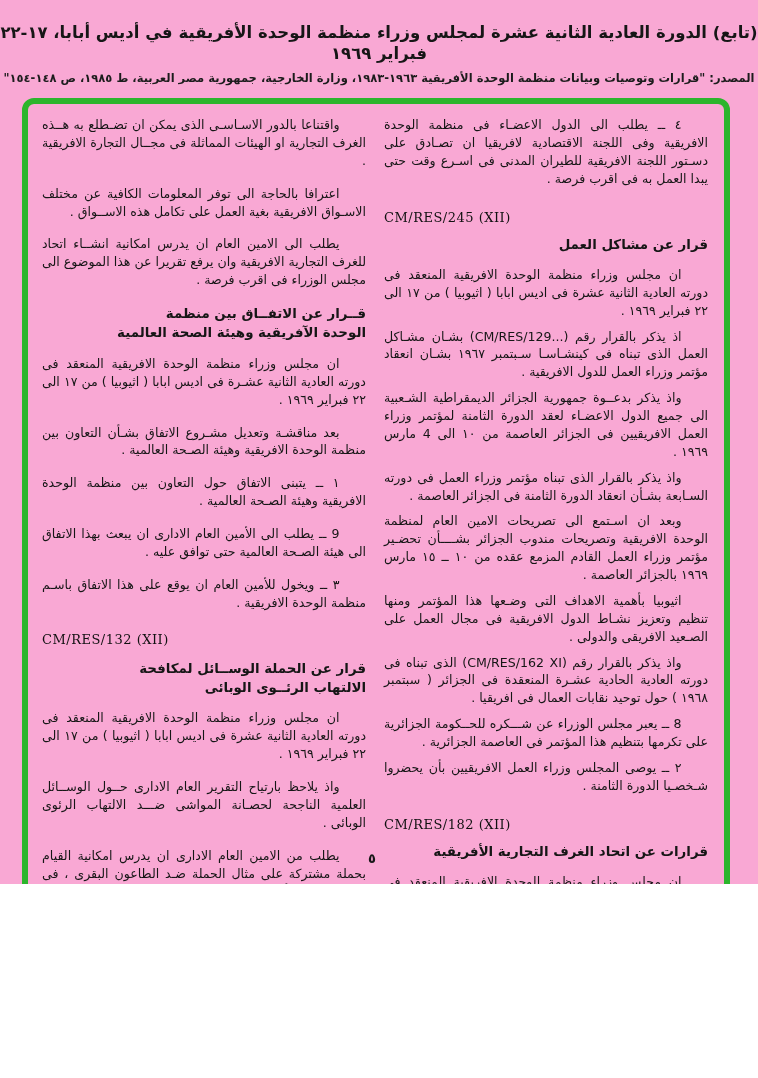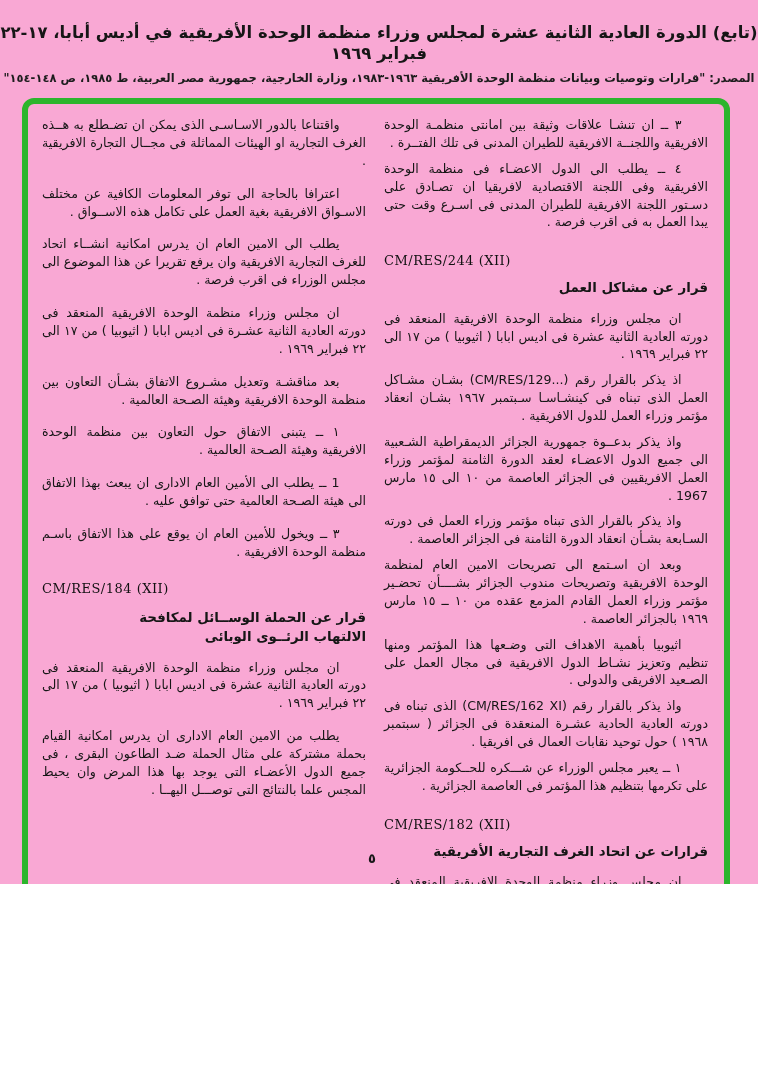--- a/index.html
+++ b/index.html
@@ -81,49 +81,51 @@
 
   <header class="doc-header">
     <div class="doc-title">(تابع) الدورة العادية الثانية عشرة لمجلس وزراء منظمة الوحدة الأفريقية في أديس أبابا، ١٧-٢٢ فبراير ١٩٦٩</div>
     <div class="doc-source">المصدر: "قرارات وتوصيات وبيانات منظمة الوحدة الأفريقية ١٩٦٣-١٩٨٣، وزارة الخارجية، جمهورية مصر العربية، ط ١٩٨٥، ص ١٤٨-١٥٤"</div>
   </header>
 
   <div class="content-box">
     <div class="cols">
 
       <div class="col col-right">
-        <p class="para">٣ ــ ان تنشـا علاقات وثيقة بين امانتى منظمـة الوحدة الافريقية واللجنــة الافريقية للطيران المدنى فى تلك الفتــرة .</p>
         <p class="para">٤ ــ يطلب الى الدول الاعضـاء فى منظمة الوحدة الافريقية وفى اللجنة الاقتصادية لافريقيا ان تصـادق على دسـتور اللجنة الافريقية للطيران المدنى فى اسـرع وقت حتى يبدا العمل به فى اقرب فرصة .</p>
-        <div class="res">CM/RES/244  (XII)</div>
+        <div class="res">CM/RES/245  (XII)</div>
         <h3 class="hd"><span>قرار عن مشاكل العمل</span></h3>
         <p class="para">ان مجلس وزراء منظمة الوحدة الافريقية المنعقد فى دورته العادية الثانية عشرة فى اديس ابابا ( اثيوبيا ) من ١٧ الى ٢٢ فبراير ١٩٦٩ .</p>
         <p class="para">اذ يذكر بالقرار رقم (...CM/RES/129) بشـان مشـاكل العمل الذى تبناه فى كينشـاسـا سـبتمبر ١٩٦٧ بشـان انعقاد مؤتمر وزراء العمل للدول الافريقية .</p>
-        <p class="para">واذ يذكر بدعــوة جمهورية الجزائر الديمقراطية الشـعبية الى جميع الدول الاعضـاء لعقد الدورة الثامنة لمؤتمر وزراء العمل الافريقيين فى الجزائر العاصمة من ١٠ الى ١٥ مارس 1967 .</p>
+        <p class="para">واذ يذكر بدعــوة جمهورية الجزائر الديمقراطية الشـعبية الى جميع الدول الاعضـاء لعقد الدورة الثامنة لمؤتمر وزراء العمل الافريقيين فى الجزائر العاصمة من ١٠ الى 4 مارس ١٩٦٩ .</p>
         <p class="para">واذ يذكر بالقرار الذى تبناه مؤتمر وزراء العمل فى دورته السـابعة بشـأن انعقاد الدورة الثامنة فى الجزائر العاصمة .</p>
         <p class="para">وبعد ان اسـتمع الى تصريحات الامين العام لمنظمة الوحدة الافريقية وتصريحات مندوب الجزائر بشــــأن تحضـير مؤتمر وزراء العمل القادم المزمع عقده من ١٠ ــ ١٥ مارس ١٩٦٩ بالجزائر العاصمة .</p>
         <p class="para">اثيوبيا بأهمية الاهداف التى وضـعها هذا المؤتمر ومنها تنظيم وتعزيز نشـاط الدول الافريقية فى مجال العمل على الصـعيد الافريقى والدولى .</p>
         <p class="para">واذ يذكر بالقرار رقم (CM/RES/162 XI) الذى تبناه فى دورته العادية الحادية عشـرة المنعقدة فى الجزائر ( سبتمبر ١٩٦٨ ) حول توحيد نقابات العمال فى افريقيا .</p>
-        <p class="para">١ ــ يعبر مجلس الوزراء عن شـــكره للحــكومة الجزائرية على تكرمها بتنظيم هذا المؤتمر فى العاصمة الجزائرية .</p>
+        <p class="para">8 ــ يعبر مجلس الوزراء عن شـــكره للحــكومة الجزائرية على تكرمها بتنظيم هذا المؤتمر فى العاصمة الجزائرية .</p>
+        <p class="para">٢ ــ يوصى المجلس وزراء العمل الافريقيين بأن يحضروا شـخصـيا الدورة الثامنة .</p>
         <div class="res">CM/RES/182  (XII)</div>
         <h3 class="hd"><span>قرارات عن اتحاد الغرف التجارية الأفريقية</span></h3>
         <p class="para">ان مجلس وزراء منظمة الوحدة الافريقية المنعقد فى دورته العادية الثانية عشـرة فى اديس ابابا ( اثيوبيا ) من ١٧ الى ٢٢ فبراير ١٩٦٩ .</p>
       </div>
 
       <div class="col col-left">
         <p class="para">واقتناعا بالدور الاسـاسـى الذى يمكن ان تضـطلع به هــذه الغرف التجارية او الهيئات المماثلة فى مجــال التجارة الافريقية .</p>
         <p class="para">اعترافا بالحاجة الى توفر المعلومات الكافية عن مختلف الاسـواق الافريقية بغية العمل على تكامل هذه الاســواق .</p>
         <p class="para">يطلب الى الامين العام ان يدرس امكانية انشــاء اتحاد للغرف التجارية الافريقية وان يرفع تقريرا عن هذا الموضوع الى مجلس الوزراء فى اقرب فرصة .</p>
+        <h3 class="hd"><span>قــرار عن الاتفــاق بين منظمة</span><br><span>الوحدة الآفريقية وهيئة الصحة العالمية</span></h3>
         <p class="para">ان مجلس وزراء منظمة الوحدة الافريقية المنعقد فى دورته العادية الثانية عشـرة فى اديس ابابا ( اثيوبيا ) من ١٧ الى ٢٢ فبراير ١٩٦٩ .</p>
         <p class="para">بعد مناقشـة وتعديل مشـروع الاتفاق بشـأن التعاون بين منظمة الوحدة الافريقية وهيئة الصـحة العالمية .</p>
         <p class="para">١ ــ يتبنى الاتفاق حول التعاون بين منظمة الوحدة الافريقية وهيئة الصـحة العالمية .</p>
-        <p class="para">1 ــ يطلب الى الأمين العام الادارى ان يبعث بهذا الاتفاق الى هيئة الصـحة العالمية حتى توافق عليه .</p>
+        <p class="para">9 ــ يطلب الى الأمين العام الادارى ان يبعث بهذا الاتفاق الى هيئة الصـحة العالمية حتى توافق عليه .</p>
         <p class="para">٣ ــ ويخول للأمين العام ان يوقع على هذا الاتفاق باسـم منظمة الوحدة الافريقية .</p>
-        <div class="res">CM/RES/184  (XII)</div>
+        <div class="res">CM/RES/132  (XII)</div>
         <h3 class="hd"><span>قرار عن الحملة الوســائل لمكافحة</span><br><span>الالتهاب الرئــوى الوبائى</span></h3>
         <p class="para">ان مجلس وزراء منظمة الوحدة الافريقية المنعقد فى دورته العادية الثانية عشرة فى اديس ابابا ( اثيوبيا ) من ١٧ الى ٢٢ فبراير ١٩٦٩ .</p>
+        <p class="para">واذ يلاحظ بارتياح التقرير العام الادارى حــول الوســائل العلمية الناجحة لحصـانة المواشى ضـــد الالتهاب الرئوى الوبائى .</p>
         <p class="para">يطلب من الامين العام الادارى ان يدرس امكانية القيام بحملة مشتركة على مثال الحملة ضـد الطاعون البقرى ، فى جميع الدول الأعضـاء التى يوجد بها هذا المرض وان يحيط المجس علما بالنتائج التى توصـــل اليهــا .</p>
       </div>
 
     </div>
   </div>
 
   <div class="page-number">٥</div>
 
 </div>
 

